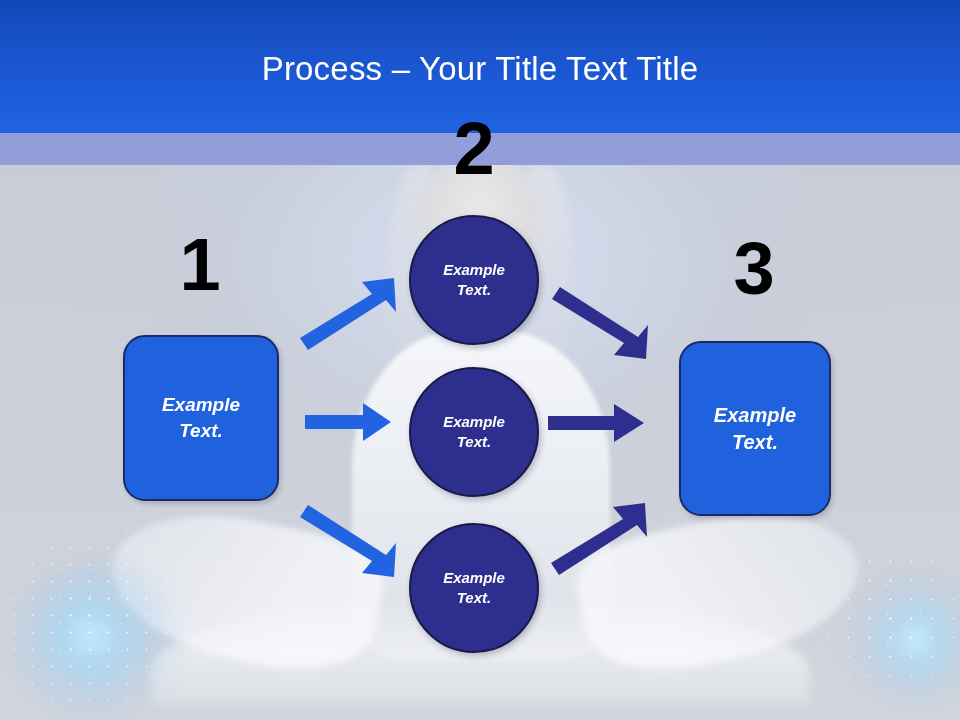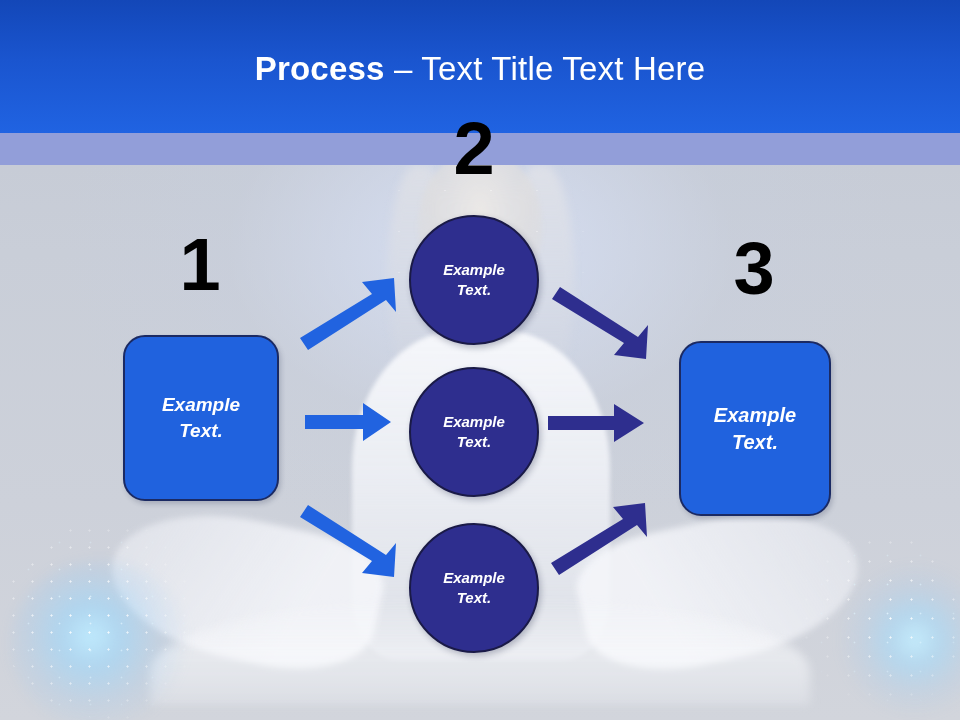--- a/index.html
+++ b/index.html
@@ -153,21 +153,21 @@
   .slide-title {
     position: absolute;
     left: 0; top: 50px;
     width: 960px;
     text-align: center;
     color: #ffffff;
     font-size: 33px;
     letter-spacing: 0.2px;
     white-space: nowrap;
   }
-  .slide-title .t-bold { font-weight: bold; }
+  .slide-title .t-bold { font-weight: normal; }
   .slide-title .t-light { font-weight: normal; }
 
   
   .step-num {
     position: absolute;
     color: #000000;
     font-weight: bold;
     font-size: 74px;
     line-height: 74px;
     text-align: center;
@@ -245,21 +245,21 @@
     <div class="glow glow-left"></div>
     <div class="glow glow-right"></div>
     <div class="sparkles-l"></div>
     <div class="sparkles-r"></div>
     <div class="sparkles-top"></div>
   </div>
 
   <div class="header-band"></div>
   <div class="header-stripe"></div>
   <div class="slide-title">
-    <span class="t-bold">Process</span><span class="t-light"> – Text Title Text Here</span>
+    <span class="t-bold">Process</span><span class="t-light"> – Your Title Text Title</span>
   </div>
 
   <svg id="arrow-1" class="arrow-svg" width="96" height="72" viewBox="0 0 96 72">
     <polygon points="0,60 8,72 86,22 96,34 94,0 62,4 72,16" fill="#2163e0"></polygon>
   </svg>
   <svg id="arrow-2" class="arrow-svg" width="86" height="38" viewBox="0 0 86 38">
     <polygon points="0,12 58,12 58,0 86,19 58,38 58,26 0,26" fill="#2163e0"></polygon>
   </svg>
   <svg id="arrow-3" class="arrow-svg" width="96" height="72" viewBox="0 0 96 72">
     <polygon points="0,12 8,0 86,50 96,38 94,72 62,68 72,56" fill="#2163e0"></polygon>

